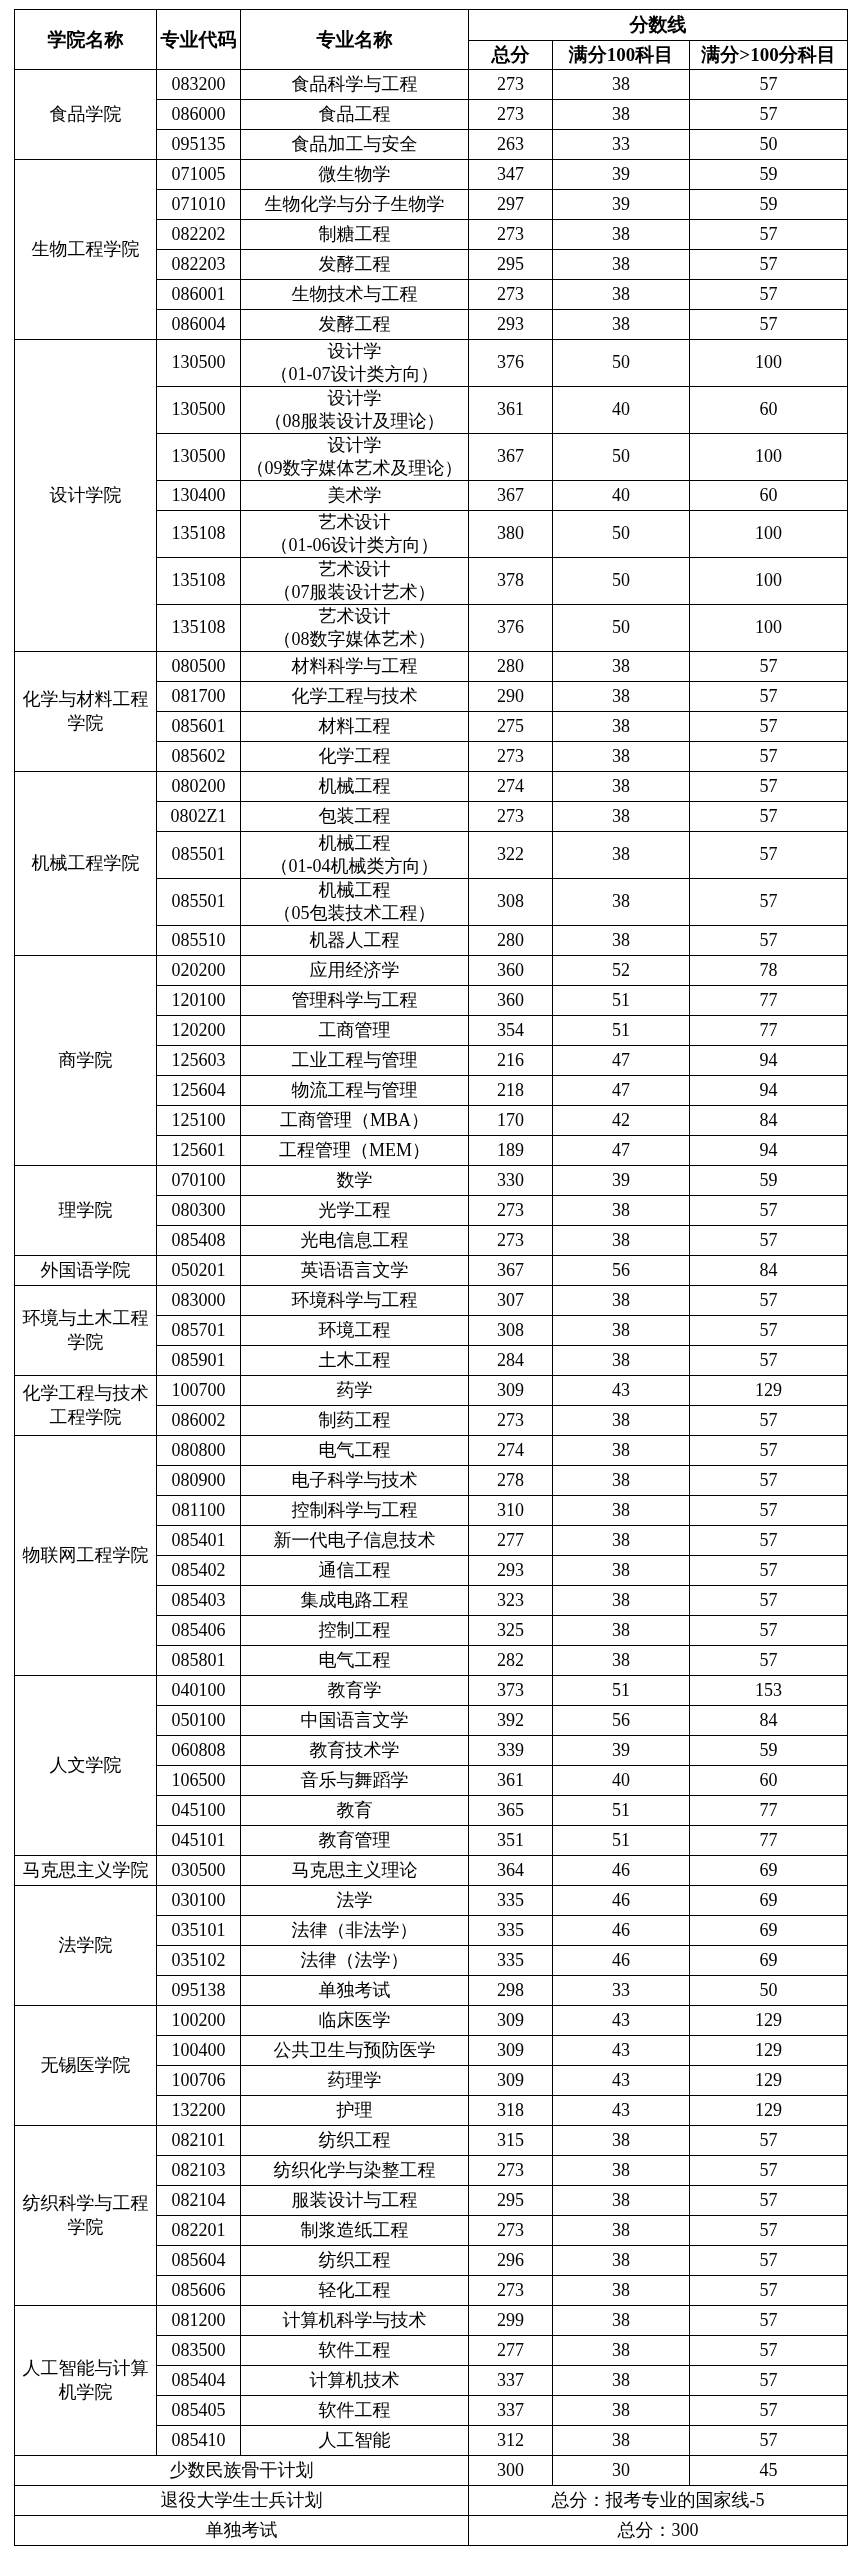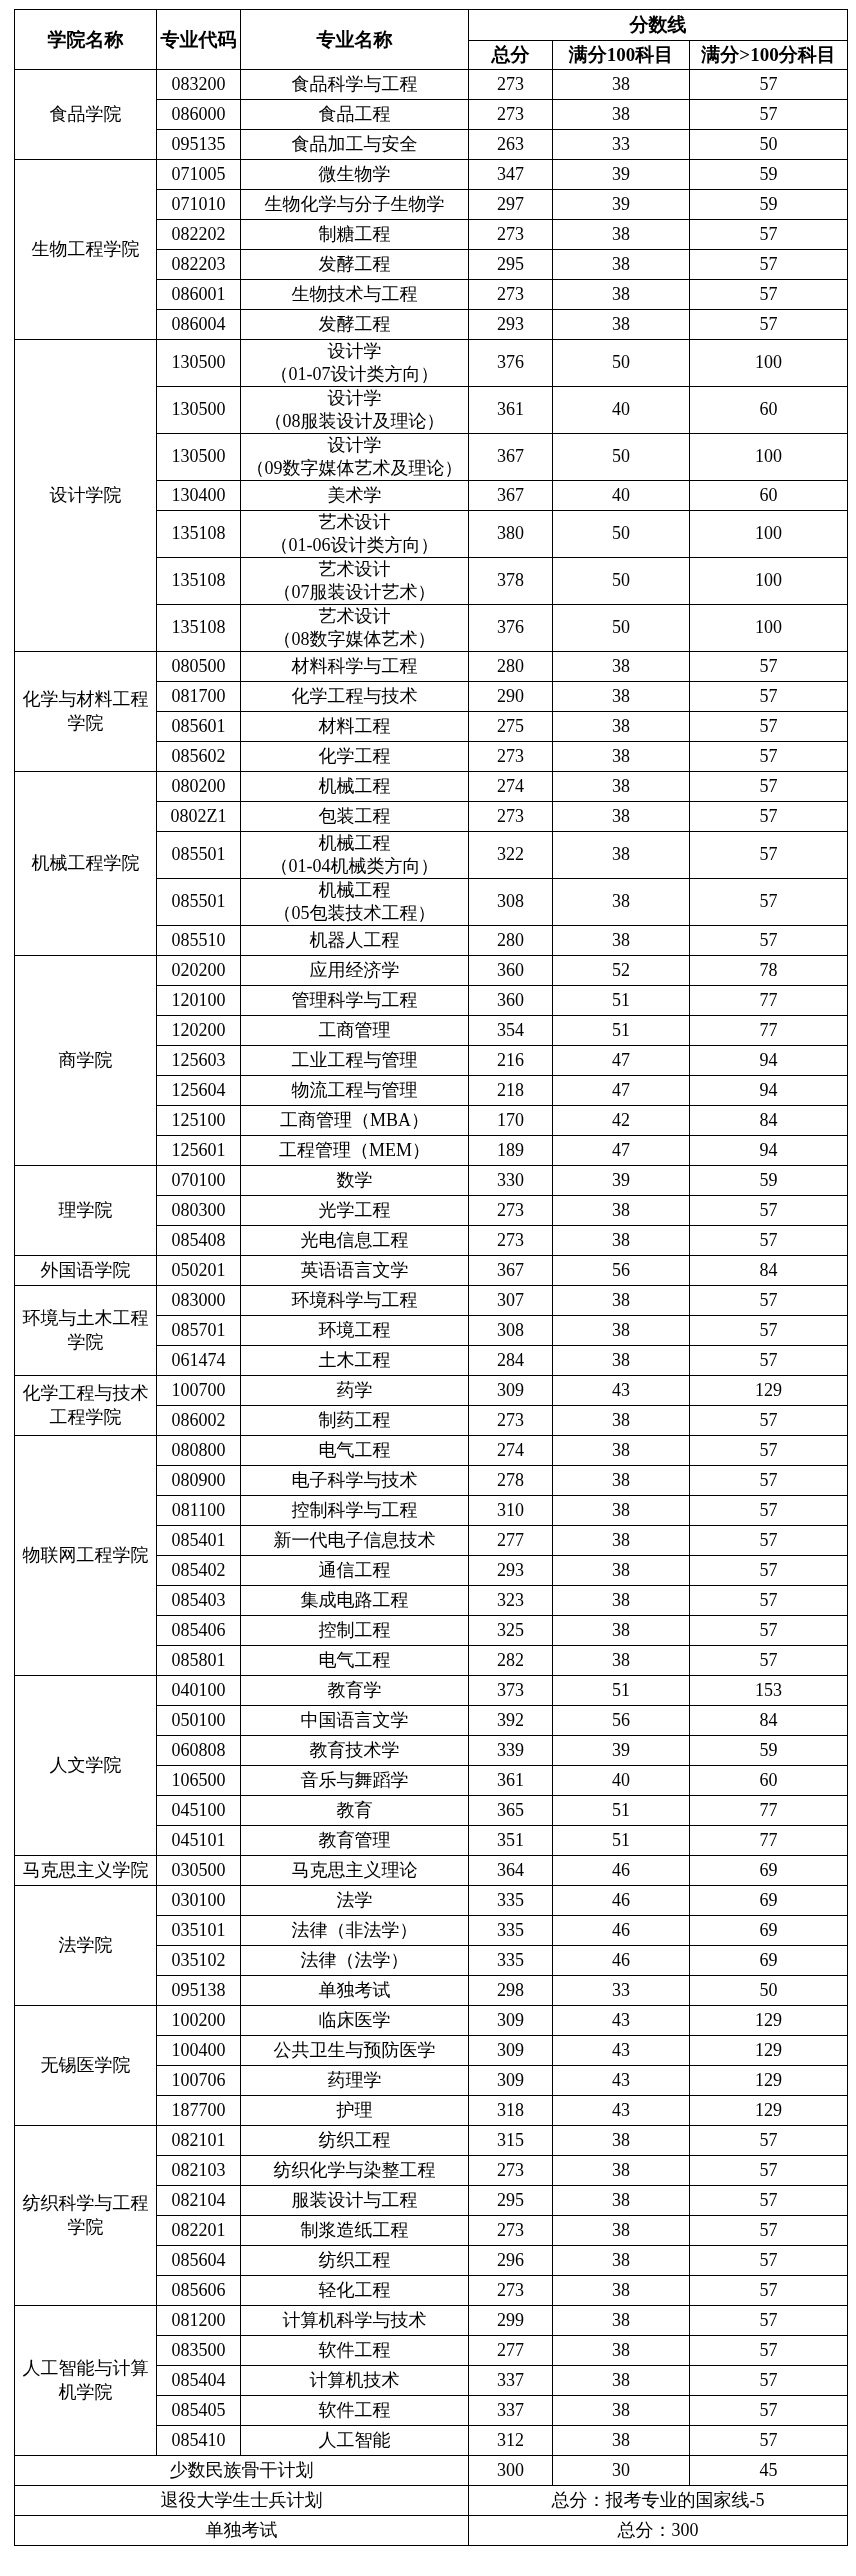--- a/index.html
+++ b/index.html
@@ -337,21 +337,21 @@
         <td>57</td>
       </tr>
     <tr class="r">
         <td>085701</td>
         <td>环境工程</td>
         <td>308</td>
         <td>38</td>
         <td>57</td>
       </tr>
     <tr class="r">
-        <td>061474</td>
+        <td>085901</td>
         <td>土木工程</td>
         <td>284</td>
         <td>38</td>
         <td>57</td>
       </tr>
 
     <tr class="r">
         <td class="cn" rowspan="2">化学工程与技术
 工程学院</td>
         <td>100700</td>
@@ -525,21 +525,21 @@
         <td>129</td>
       </tr>
     <tr class="r">
         <td>100706</td>
         <td>药理学</td>
         <td>309</td>
         <td>43</td>
         <td>129</td>
       </tr>
     <tr class="r">
-        <td>187700</td>
+        <td>132200</td>
         <td>护理</td>
         <td>318</td>
         <td>43</td>
         <td>129</td>
       </tr>
 
     <tr class="r">
         <td class="cn" rowspan="6">纺织科学与工程
 学院</td>
         <td>082101</td>

